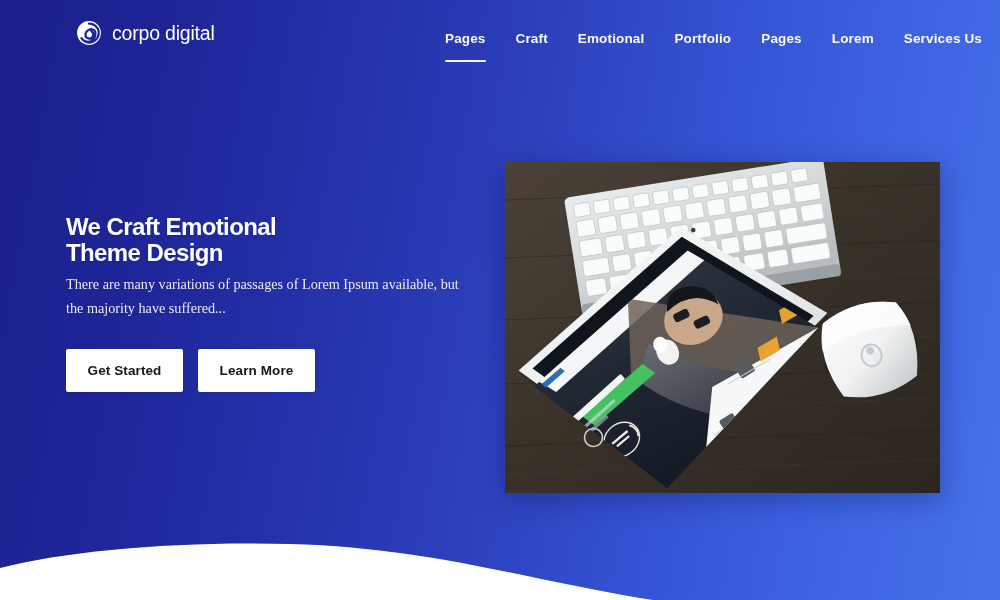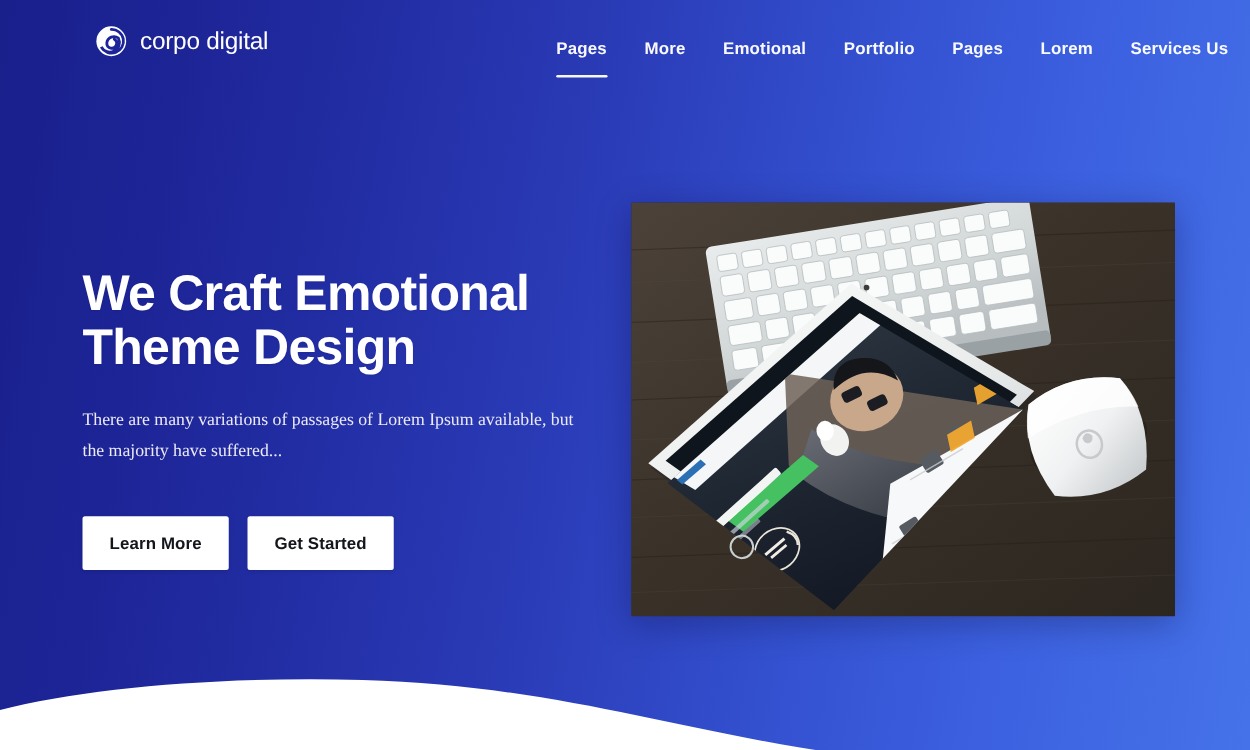--- a/index.html
+++ b/index.html
@@ -104,35 +104,35 @@
   
   .hero-copy {
     position: absolute;
     left: 66px;
     top: 214px;
     width: 420px;
     z-index: 20;
   }
   .hero-title {
     color: #ffffff;
-    font-size: 40px;
+    font-size: 24px;
     line-height: 1.08;
     font-weight: 700;
     letter-spacing: -0.6px;
-    margin-bottom: 24px;
+    margin-bottom: 6px;
     white-space: pre-line;
     text-shadow: 0 1px 2px rgba(0,0,0,0.08);
   }
   .hero-sub {
     font-family: "Liberation Serif", serif;
     color: #eceaf6;
     font-size: 14.2px;
     line-height: 1.72;
     width: 395px;
-    margin-bottom: 40px;
+    margin-bottom: 28px;
   }
   .hero-actions {
     display: flex;
     gap: 15px;
   }
   .btn {
     background: #ffffff;
     color: #15161c;
     font-size: 13.5px;
     font-weight: 600;
@@ -183,43 +183,43 @@
     <div class="brand">
       <svg class="brand-mark" viewBox="0 0 48 48">
         <circle cx="24" cy="24" r="22" fill="#ffffff"></circle>
         <path d="M24 6.5 A17.5 17.5 0 1 1 9.2 32.4 A14 14 0 1 0 34.5 19.5 A10.5 10.5 0 0 0 17.5 26.5 A7.2 7.2 0 1 0 28.5 21" fill="none" stroke="#1d249a" stroke-width="4.2" stroke-linecap="round"></path>
       </svg>
       <span class="brand-name">corpo digital</span>
     </div>
 
     <div class="nav-menu">
       <a class="nav-item active">Pages</a>
-      <a class="nav-item">More</a>
+      <a class="nav-item">Craft</a>
       <a class="nav-item">Emotional</a>
       <a class="nav-item">Portfolio</a>
       <a class="nav-item">Pages</a>
       <a class="nav-item">Lorem</a>
       <a class="nav-item">Services Us</a>
 
       <div class="nav-search">
         <svg width="17" height="17" viewBox="0 0 20 20">
           <circle cx="8.6" cy="8.6" r="5.6" fill="none" stroke="#ffffff" stroke-width="1.7"></circle>
           <line x1="12.9" y1="12.9" x2="17.4" y2="17.4" stroke="#ffffff" stroke-width="1.9" stroke-linecap="round"></line>
         </svg>
       </div>
     </div>
   </nav>
 
   <div class="hero-copy">
     <h1 class="hero-title">We Craft Emotional
 Theme Design</h1>
     <p class="hero-sub">There are many variations of passages of Lorem Ipsum available, but the majority have suffered...</p>
     <div class="hero-actions">
+      <button class="btn">Get Started</button>
       <button class="btn">Learn More</button>
-      <button class="btn">Get Started</button>
     </div>
   </div>
 
   <div class="hero-photo">
     <svg class="photo-svg" viewBox="0 0 435 331">
       <defs>
         <linearGradient id="wood" x1="0" y1="0" x2="1" y2="1">
           <stop offset="0%" stop-color="#4c4239"></stop>
           <stop offset="45%" stop-color="#3a3229"></stop>
           <stop offset="100%" stop-color="#2c2620"></stop>

